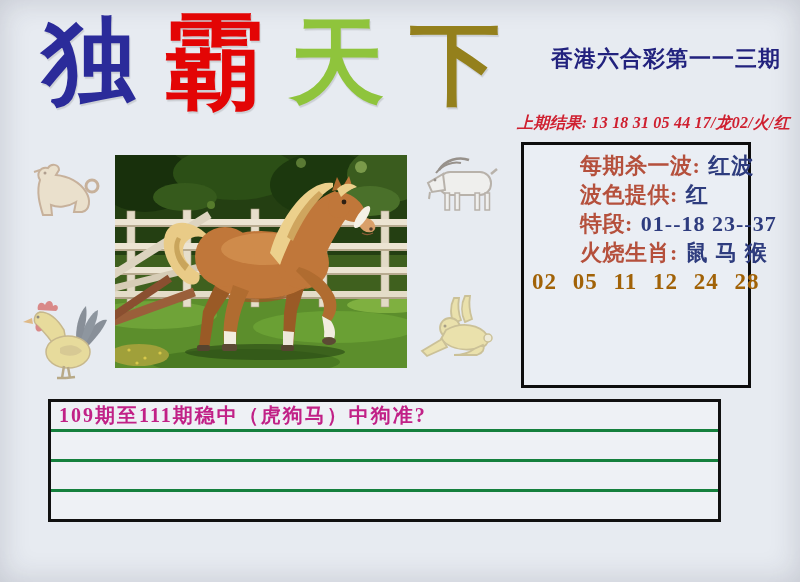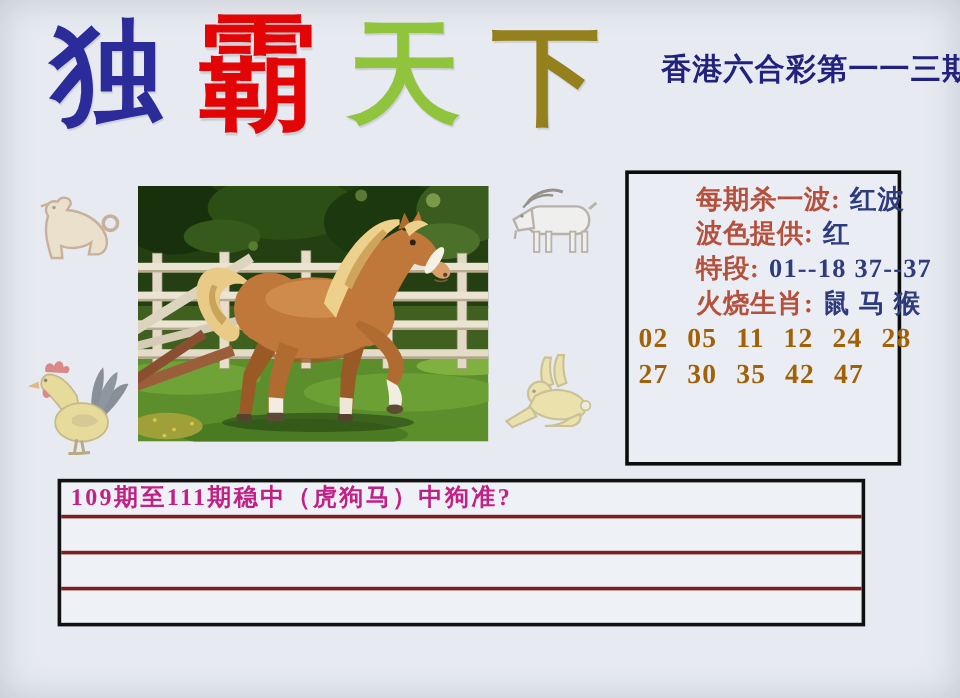--- a/index.html
+++ b/index.html
@@ -12,21 +12,21 @@
   
   .title{position:absolute;left:42px;top:14px;display:flex;gap:26px;
     font-weight:bold;font-family:"DejaVu Serif", serif;line-height:1;}
   .title span{font-size:94px;text-shadow:1px 2px 1px rgba(0,0,0,.12);}
   .tc0{color:#2b2b9a;}
   .tc1{color:#e30505;font-size:102px !important;margin-top:-4px;}
   .tc2{color:#8fc43c;}
   .tc3{color:#94801c;font-size:90px !important;margin-top:4px;}
   
   .hdr{position:absolute;left:551px;top:42px;width:240px;color:#22227e;
-    font-size:25px;font-weight:bold;line-height:34px;letter-spacing:1px;white-space:nowrap;}
+    font-size:22px;font-weight:bold;line-height:34px;letter-spacing:1px;white-space:nowrap;}
   .lastres{position:absolute;left:517px;top:113px;width:280px;color:#cf2030;
     font-size:16px;font-weight:bold;font-style:italic;white-space:nowrap;letter-spacing:.2px;}
   
   .panel{position:absolute;left:521px;top:142px;width:216px;height:230px;
     border:3px solid #0d0d0d;padding:6px 0 4px 8px;background:rgba(236,240,246,.55);z-index:2;}
   .panel .row{height:29px;line-height:29px;font-size:22px;font-weight:bold;white-space:nowrap;}
   .panel .lbl{color:#b5503c;letter-spacing:.5px;margin-left:48px;}
   .panel .val{color:#2e3c7e;margin-left:8px;letter-spacing:1px;}
   .panel .nums{height:30px;line-height:30px;font-size:23px;font-weight:bold;
     color:#a16207;word-spacing:9px;letter-spacing:1px;white-space:nowrap;}
@@ -39,41 +39,45 @@
   .photo svg{display:block;}
   
   .zod{position:absolute;opacity:.5;}
   .zod-dog{left:18px;top:160px;}
   .zod-goat{left:423px;top:156px;}
   .zod-rooster{left:20px;top:296px;}
   .zod-rabbit{left:416px;top:294px;}
   
   .pred{position:absolute;left:48px;top:399px;width:667px;border:3px solid #111;
     background:#eef1f5;}
-  .pred .prow{height:27px;line-height:26px;border-bottom:3px solid #7f1d1d;
+  .pred .prow{height:27px;line-height:26px;border-bottom:3px solid #15803d;
     font-size:20px;font-weight:bold;color:#c12187;letter-spacing:2px;
     padding-left:8px;white-space:nowrap;overflow:hidden;}
   .pred .prow:last-child{border-bottom:none;}
 </style>
 </head>
 <body>
 
 <div class="page">
 
   <div class="title">
     <span class="tc0">独</span>
     <span class="tc1">霸</span>
     <span class="tc2">天</span>
     <span class="tc3">下</span>
   </div>
 
   <div class="hdr">
     <div>香港六合彩第一一三期</div>
   </div>
 
+  <div class="lastres">
+    <span>上期结果:</span>
+    <span>13 18 31 05 44 17/龙02/火/红</span>
+  </div>
 
   <div class="photo">
     <svg width="292" height="213" viewBox="0 0 292 213">
 
       <rect x="0" y="0" width="292" height="102" fill="#243f12"></rect>
       <ellipse cx="30" cy="25" rx="48" ry="32" fill="#18300c"></ellipse>
       <ellipse cx="120" cy="18" rx="62" ry="27" fill="#2c4f16"></ellipse>
       <ellipse cx="210" cy="30" rx="55" ry="33" fill="#1c380e"></ellipse>
       <ellipse cx="272" cy="20" rx="40" ry="28" fill="#3a5c1e"></ellipse>
       <ellipse cx="255" cy="46" rx="30" ry="15" fill="#4a702a"></ellipse>
@@ -220,27 +224,26 @@
   </div>
 
   <div class="panel">
     <div class="row">
       <span class="lbl">每期杀一波:</span><span class="val">红波</span>
     </div>
     <div class="row">
       <span class="lbl">波色提供:</span><span class="val">红</span>
     </div>
     <div class="row">
-      <span class="lbl">特段:</span><span class="val">01--18 37--37</span>
+      <span class="lbl">特段:</span><span class="val">01--18 23--37</span>
     </div>
     <div class="row">
       <span class="lbl">火烧生肖:</span><span class="val">鼠 马 猴</span>
     </div>
     <div class="nums">02 05 11 12 24 28</div>
-    <div class="nums">27 30 35 42 47</div>
   </div>
 
 
   <div class="pred">
     <div class="prow">109期至111期稳中（虎狗马）中狗准?</div>
     <div class="prow"></div>
     <div class="prow"></div>
     <div class="prow"></div>
   </div>
 

